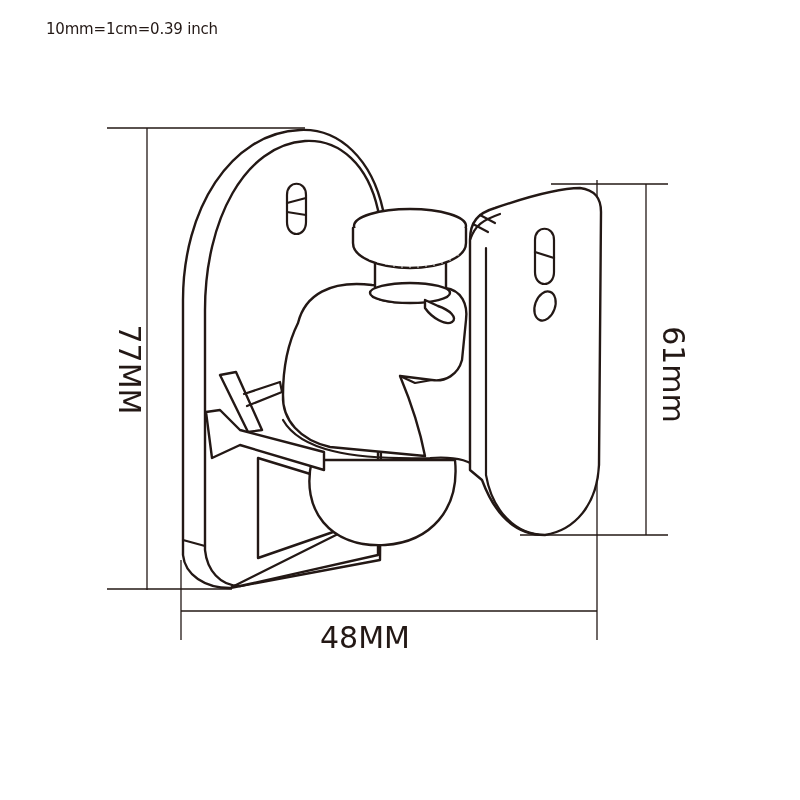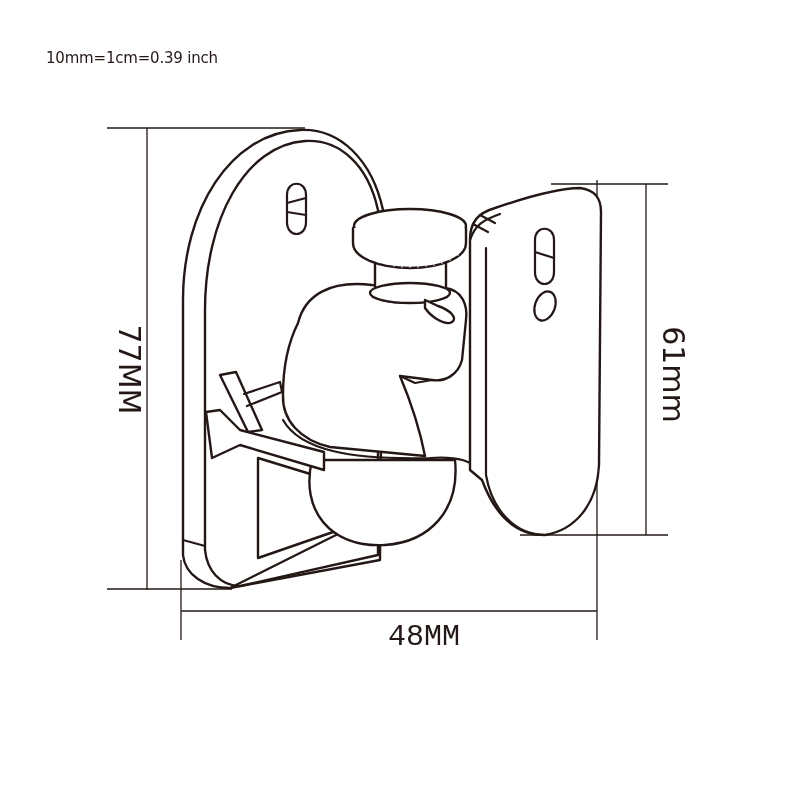--- a/index.html
+++ b/index.html
@@ -1,22 +1,22 @@
 <!DOCTYPE html>
 <html><head>
   <meta charset="utf-8">
   <style>
     html, body { margin: 0; padding: 0; background: #ffffff; }
     body { width: 800px; height: 800px; position: relative; overflow: hidden; font-family: "DejaVu Sans", sans-serif; }
-    .scale-note { position: absolute; left: 46px; top: 20px; font-size: 15px; color: #231815; font-family: "DejaVu Sans", sans-serif; letter-spacing: -0.2px; margin-top: 29px; }
+    .scale-note { position: absolute; left: 46px; top: 20px; font-size: 15px; color: #231815; font-family: "DejaVu Sans", sans-serif; letter-spacing: -0.2px; }
     svg.drawing { position: absolute; left: 0; top: 0; }
     .dim-label { position: absolute; color: #231815; font-family: "DejaVu Sans", sans-serif; font-size: 30px; }
     .dim-77 { left: 79px; top: 352px; transform: rotate(90deg); transform-origin: center center; width: 100px; text-align: center; }
     .dim-61 { left: 623px; top: 357px; transform: rotate(90deg); transform-origin: center center; width: 100px; text-align: center; }
-    .dim-48 { left: 320px; top: 620px; width: 140px; text-align: right; font-family: Liberation Mono, monospace; }
+    .dim-48 { left: 320px; top: 620px; width: 140px; text-align: left; }
     .ln { stroke: #231815; fill: none; stroke-width: 1.3; }
     .ol { stroke: #231815; fill: #ffffff; stroke-width: 2.4; stroke-linejoin: round; stroke-linecap: round; }
     .ol-n { stroke: #231815; fill: none; stroke-width: 2.2; stroke-linejoin: round; stroke-linecap: round; }
     .knurl { stroke: #231815; fill: #231815; stroke-width: 1; }
   </style>
 </head>
 <body>
 
 <div class="scale-note">10mm=1cm=0.39 inch</div>
 

